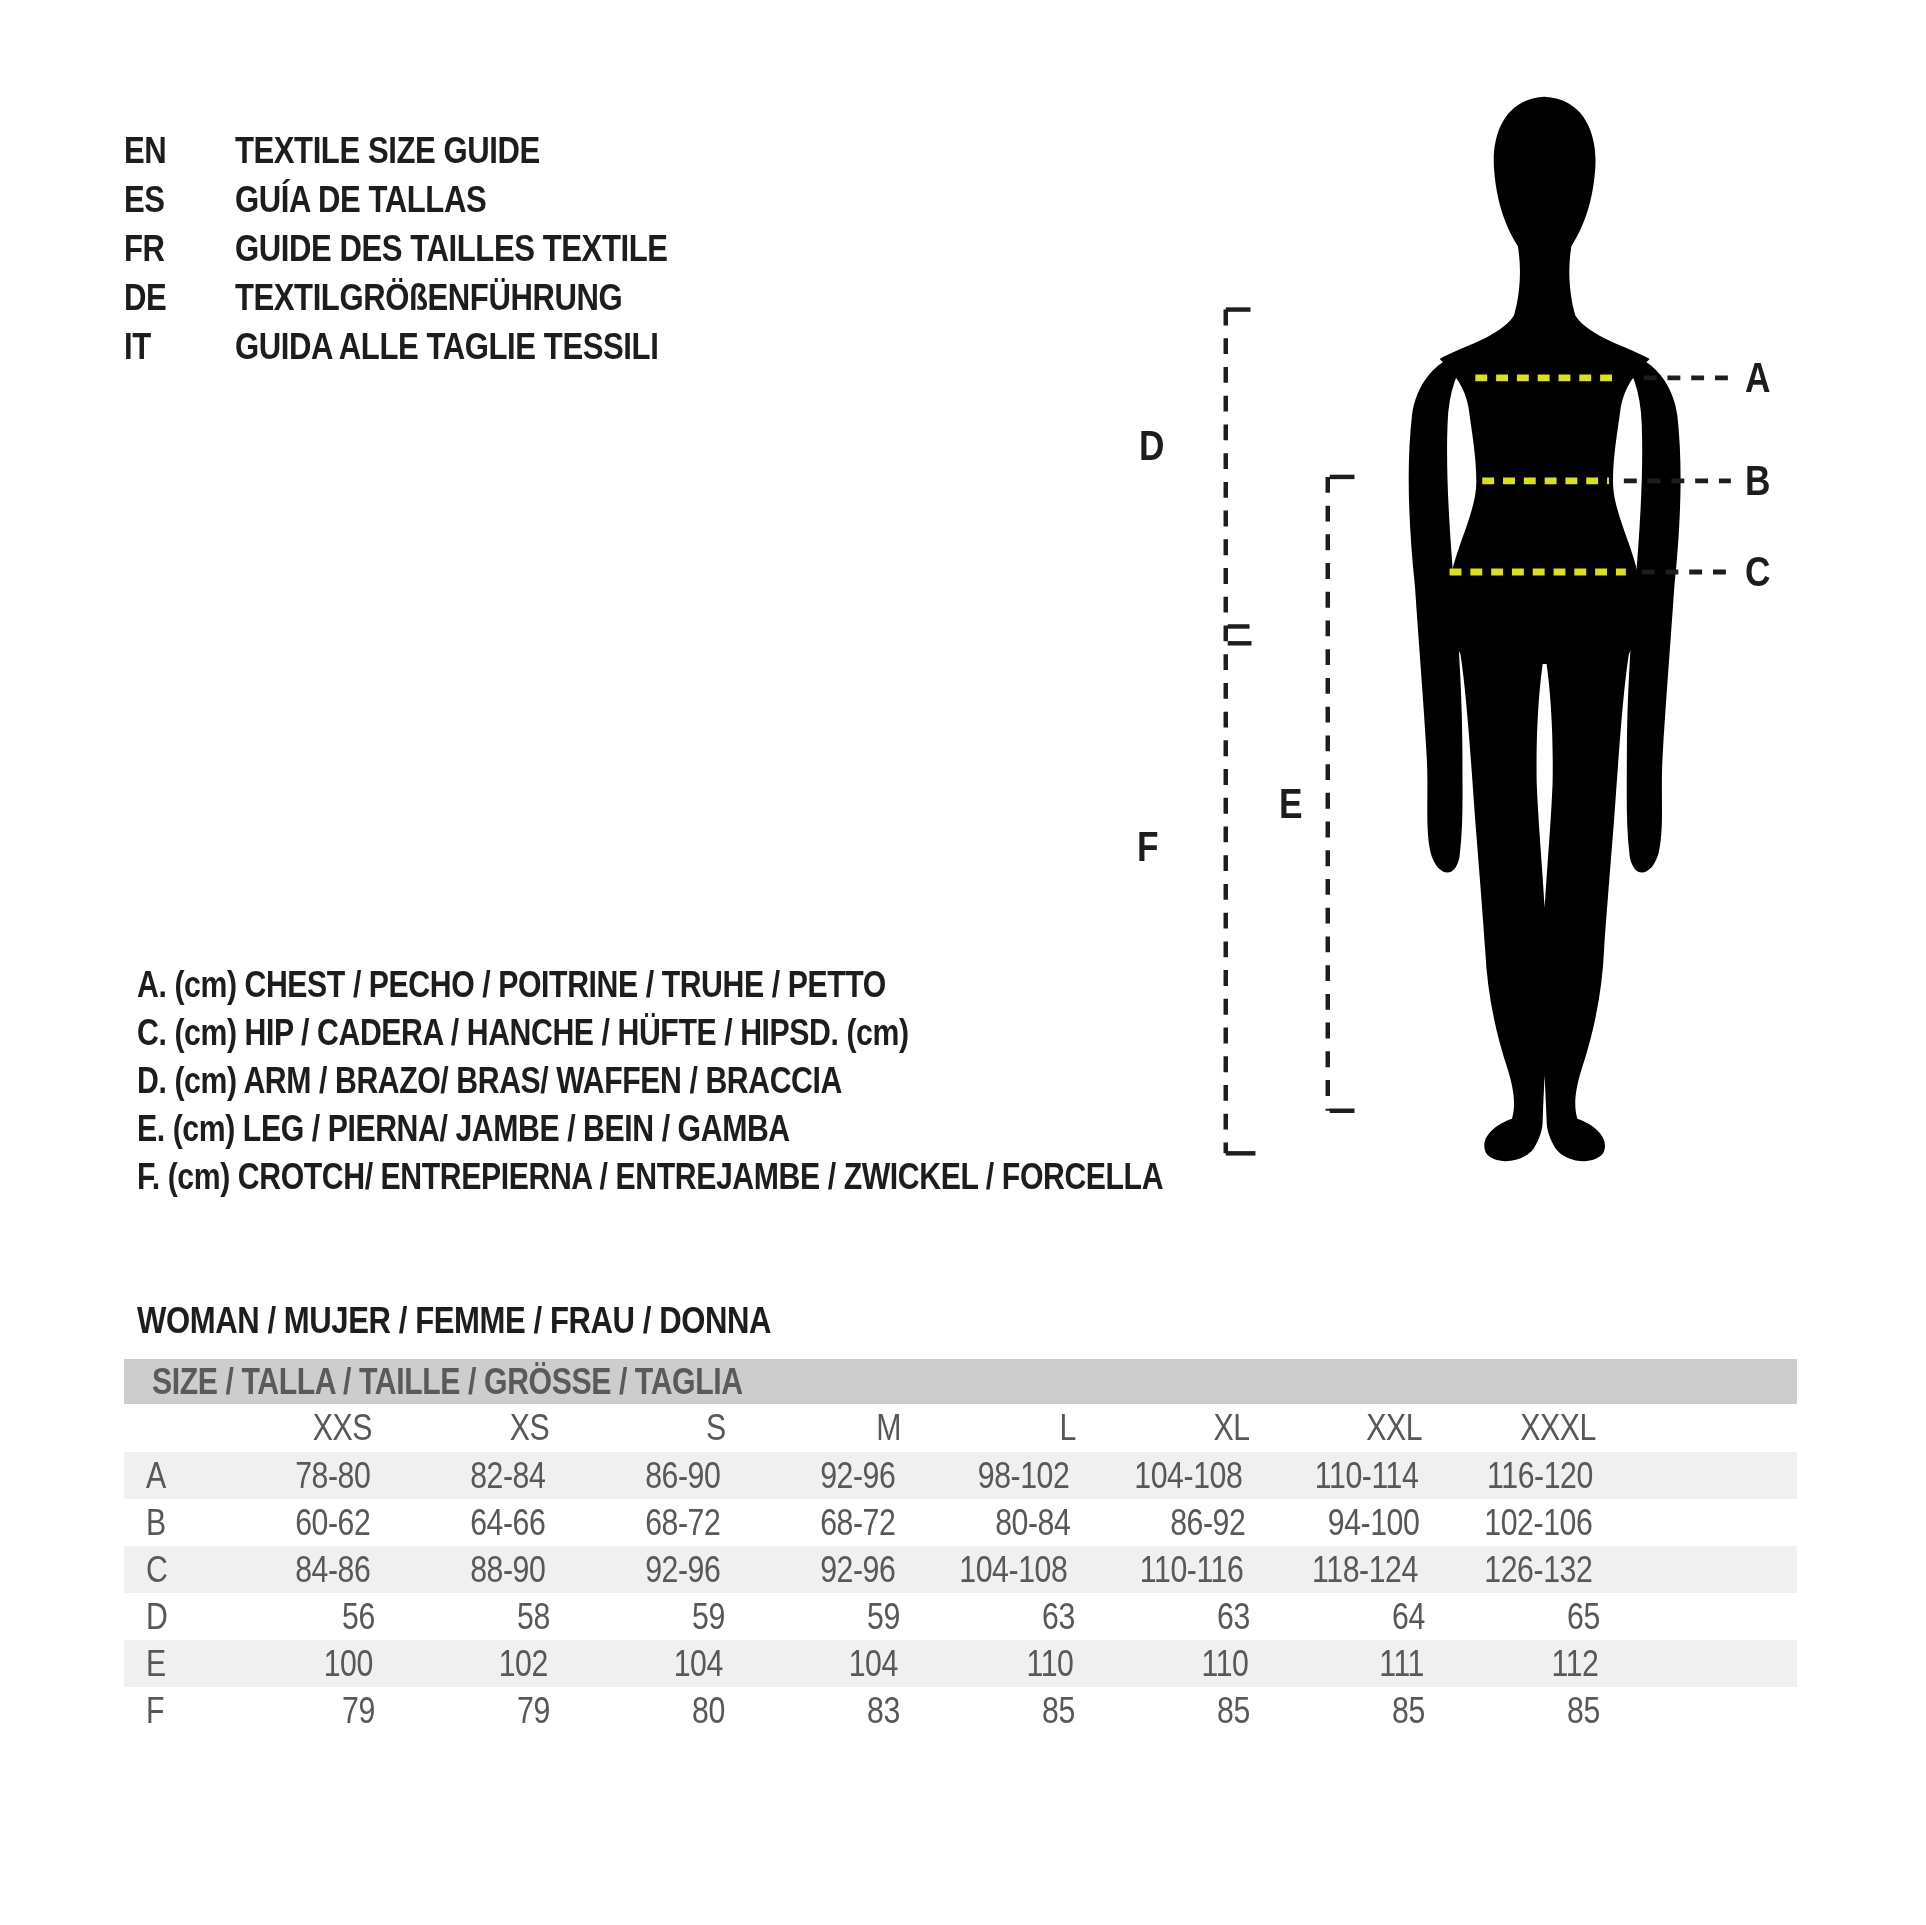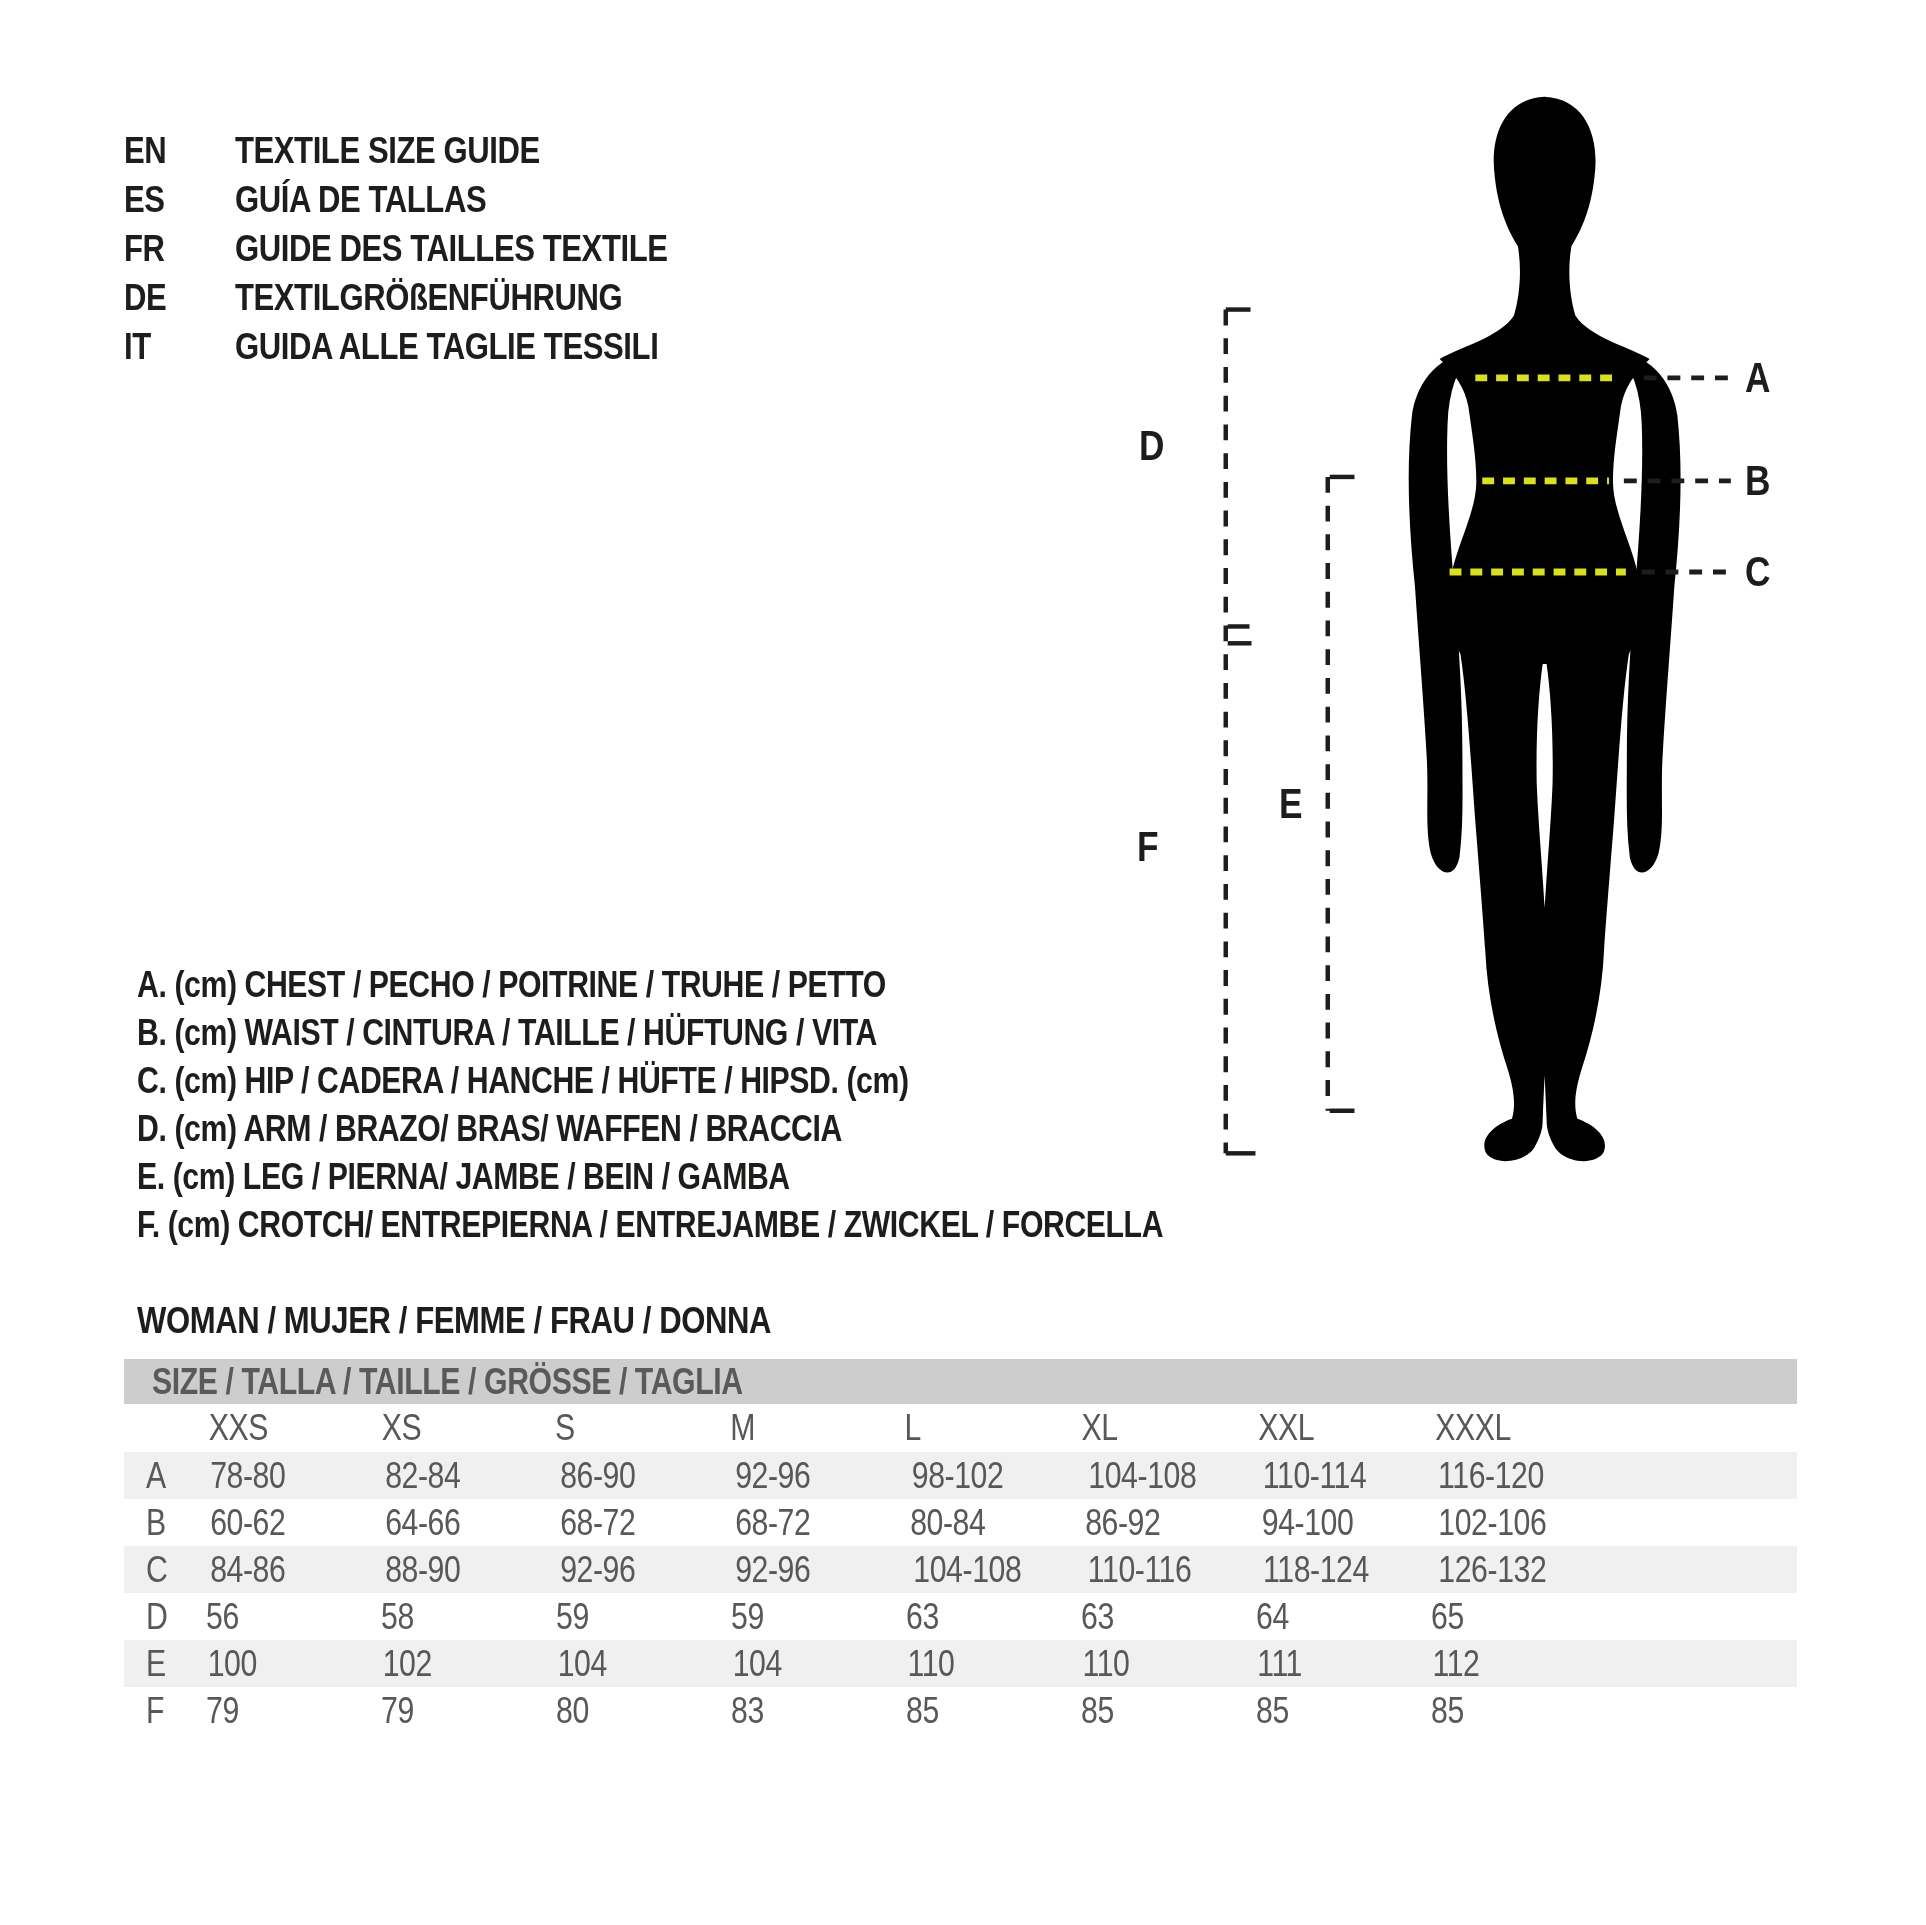--- a/index.html
+++ b/index.html
@@ -24,21 +24,21 @@
   .woman-title{position:absolute;left:137px;top:1300px;height:48px;display:flex;align-items:flex-start;
                font-size:37px;font-weight:700;}
 
   
   .size-table{position:absolute;left:124px;top:1359px;width:1673px;font-size:36px;color:#58585a;}
   .st-band{height:45px;background:#cdcdcd;display:flex;align-items:center;padding-left:28px;box-sizing:border-box;font-weight:700;color:#5a5a5c;}
   .st-row{display:flex;height:47px;align-items:center;}
   .st-row.head{height:48px;}
   .st-row.shade{background:#f0f0f0;}
   .st-label{flex:0 0 79px;width:79px;padding-left:22px;box-sizing:border-box;text-align:left;}
-  .st-cell{flex:0 0 175px;width:175px;display:flex;justify-content:flex-start;align-items:center;}
+  .st-cell{flex:0 0 175px;width:175px;display:flex;justify-content:flex-end;align-items:center;}
   .st-fill{flex:1 1 auto;}
 
   
   .figure-svg{position:absolute;left:1089px;top:59px;width:838px;height:1129px;}
   .marker{position:absolute;height:48px;display:flex;align-items:center;font-size:42px;font-weight:700;color:#1d1d1b;}
   .marker-a{left:1745px;top:354px;}
   .marker-b{left:1745px;top:457px;}
   .marker-c{left:1745px;top:548px;}
   .marker-d{left:1139px;top:422px;}
   .marker-e{left:1279px;top:780px;}
@@ -142,23 +142,20 @@
     </div>
   <div class="marker marker-f">
       <span class="cond">F</span>
     </div>
 
   <div class="legend-block">
     <div class="legend-row">
         <span class="cond">A. (cm) CHEST / PECHO / POITRINE / TRUHE / PETTO</span>
       </div>
     <div class="legend-row">
-        <span class="cond">B. (cm) WAIST / CINTURA / TAILLE / HÜFTUNG / VITA</span>
-      </div>
-    <div class="legend-row">
         <span class="cond">C. (cm) HIP / CADERA / HANCHE / HÜFTE / HIPSD. (cm)</span>
       </div>
     <div class="legend-row">
         <span class="cond">D. (cm) ARM / BRAZO/ BRAS/ WAFFEN / BRACCIA</span>
       </div>
     <div class="legend-row">
         <span class="cond">E. (cm) LEG / PIERNA/ JAMBE / BEIN / GAMBA</span>
       </div>
     <div class="legend-row">
         <span class="cond">F. (cm) CROTCH/ ENTREPIERNA / ENTREJAMBE / ZWICKEL / FORCELLA</span>

